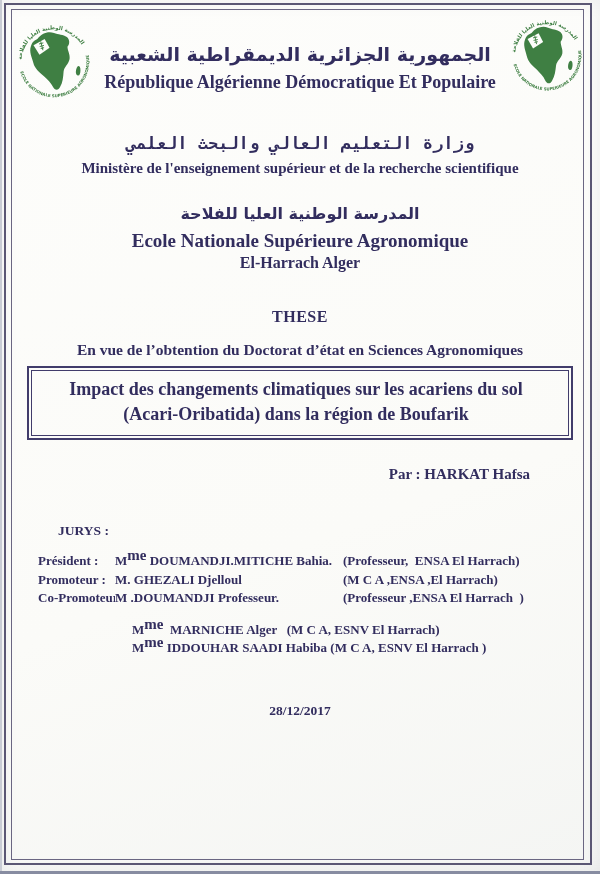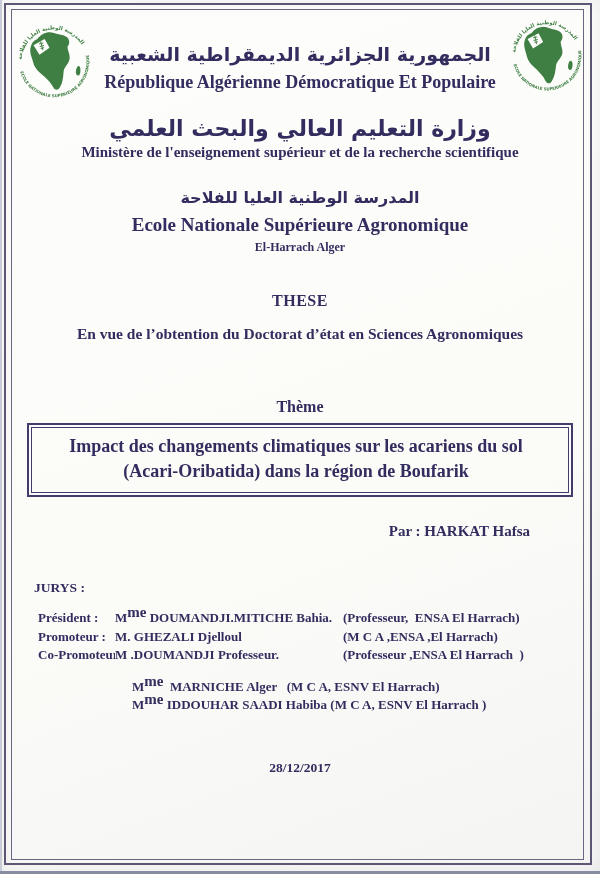--- a/index.html
+++ b/index.html
@@ -18,35 +18,35 @@
   .logo { position:absolute; }
   .logo-left  { left:10px;  top:18px; width:88px; height:88px; transform:rotate(-14deg); }
   .logo-right { left:504px; top:13px; width:86px; height:86px; transform:rotate(-12deg); }
   .logo svg { width:100%; height:100%; }
 
   .content { position:absolute; inset:0; text-align:center; font-weight:bold; }
   .arabic { font-family:"DejaVu Sans", sans-serif; font-weight:bold; }
 
   .ar-republic { padding-top:42px; font-size:19px; line-height:24px; }
   .fr-republic { margin-top:4px; font-size:18px; line-height:24px; }
-  .ar-ministry { margin-top:24px; font-size:22px; line-height:22px; }
+  .ar-ministry { margin-top:40px; font-size:17px; line-height:22px;font-family:Liberation Mono, monospace; }
   .fr-ministry { margin-top:2px; font-size:15px; line-height:21px; }
   .ar-school   { margin-top:24px; font-size:16px; line-height:22px; }
   .fr-school   { margin-top:4px; font-size:19px; line-height:24px; }
-  .city        { font-size:12px; line-height:20px; }
+  .city        { font-size:16px; line-height:20px; }
   .these       { margin-top:35px; font-size:16px; letter-spacing:.5px; }
   .envue       { margin-top:15px; font-size:15.5px; }
   .theme       { margin-top:55px; font-size:16px; }
 
   .title-box   { margin:7px 27px 0 27px; border:2px solid #413c6b; padding:2px; background:transparent; }
   .title-box-inner { border:1px solid #413c6b; padding:6px 14px 8px 6px; font-size:18px; line-height:25px; }
 
   .par { margin-top:26px; text-align:right; padding-right:70px; font-size:15px; }
 
-  .jurys-heading { margin-top:40px; text-align:left; padding-left:34px; font-size:13.5px; }
+  .jurys-heading { margin-top:40px; text-align:left; padding-left:58px; font-size:13.5px; }
   .jury-table { margin-top:13px; }
   .jury-row { display:grid; grid-template-columns:77px 228px 1fr; padding:0 8px 0 38px; text-align:left; font-size:13px; line-height:18.5px; }
   .jury-row span { white-space:pre; overflow:hidden; }
 
   .exam-block { margin-top:13px; }
   .exam-row { display:grid; grid-template-columns:94px 1fr; padding:0 4px 0 38px; text-align:left; font-size:13px; line-height:18px; }
   .exam-row span { white-space:pre; overflow:hidden; }
 
   sup { font-size:15px; vertical-align:super; line-height:0; }
 
@@ -110,21 +110,20 @@
     <div class="arabic ar-ministry">وزارة التعليم العالي والبحث العلمي</div>
     <div class="fr-ministry">Ministère de l'enseignement supérieur et de la recherche scientifique</div>
 
     <div class="arabic ar-school">المدرسة الوطنية العليا للفلاحة</div>
     <div class="fr-school">Ecole Nationale Supérieure Agronomique</div>
     <div class="city">El-Harrach Alger</div>
 
     <div class="these">THESE</div>
     <div class="envue">En vue de l’obtention du Doctorat d’état en Sciences Agronomiques</div>
 
-    <div class="theme">Thème</div>
 
     <div class="title-box">
       <div class="title-box-inner">
         <div>Impact des changements climatiques sur les acariens du sol</div>
         <div>(Acari-Oribatida) dans la région de Boufarik</div>
       </div>
     </div>
 
     <div class="par">Par : HARKAT Hafsa</div>
 

